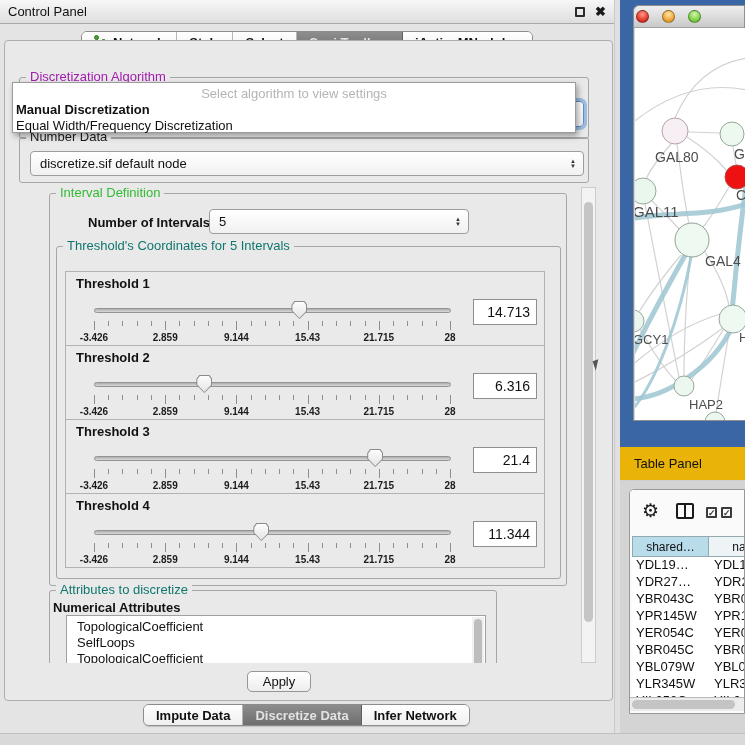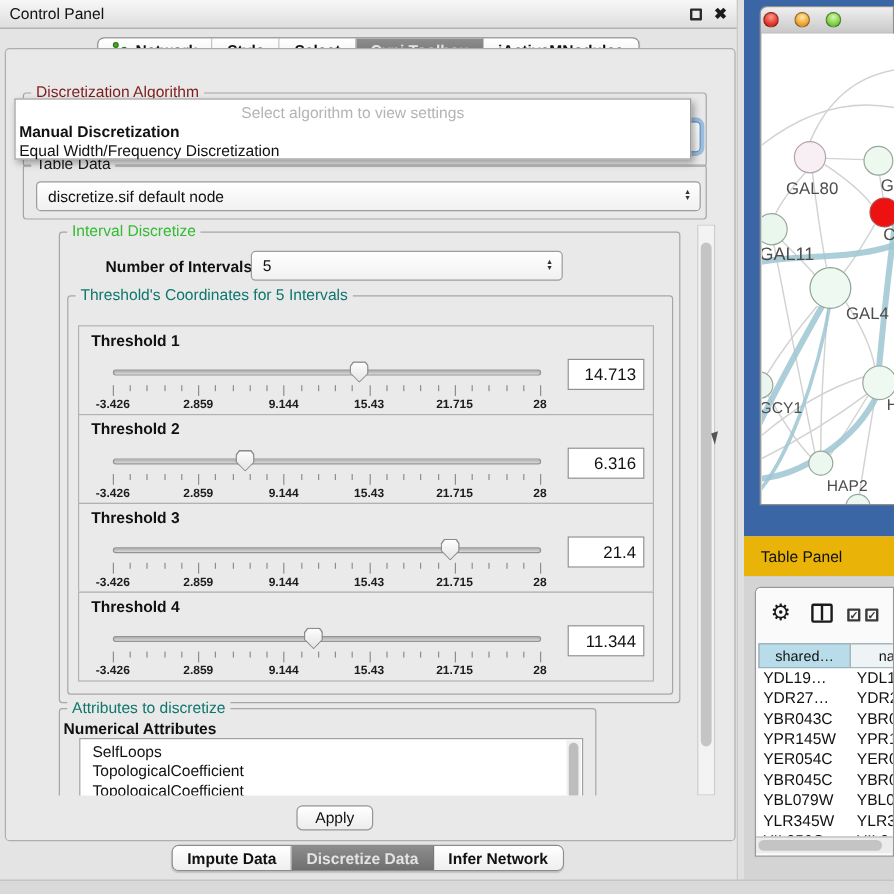--- a/index.html
+++ b/index.html
@@ -26,21 +26,21 @@
   .net-icon i { position:absolute; width:5px; height:5px; border-radius:50%; background:#4aa32f; border:1px solid #2f7a1a; }
   .net-icon i:nth-child(1){ left:0; top:0; } .net-icon i:nth-child(2){ left:0; top:8px; } .net-icon i:nth-child(3){ left:7px; top:4px; }
   .net-icon::before { content:""; position:absolute; left:2px; top:3px; width:8px; height:7px;
     border-left:1px solid #4aa32f; border-bottom:1px solid #4aa32f; transform:skewX(-18deg); }
 
   #panel { position:absolute; left:4px; top:40px; width:609px; height:661px;
     background:#e9e9e9; border:1px solid #aeaeae; border-radius:4px; }
 
   .grp { position:absolute; border:1px solid #a6a6a6; border-radius:3px; }
   .grp-label { position:absolute; top:-9px; left:6px; background:#e9e9e9; padding:0 4px; font-size:13px; white-space:nowrap; }
-  .lbl-gray { color:#7f1d1d; } .lbl-green { color:#33bb33; } .lbl-blue { color:#0f766e; } .lbl-black { color:#1a1a1a; }
+  .lbl-gray { color:#a21caf; } .lbl-green { color:#33bb33; } .lbl-blue { color:#0f766e; } .lbl-black { color:#1a1a1a; }
 
   .combo { position:absolute; background:linear-gradient(#ffffff,#f1f1f1); border:1px solid #9d9d9d;
     border-radius:4px; font-size:13px; color:#111; padding:4px 22px 0 9px; overflow:hidden; white-space:nowrap; }
   .combo.focused { border-color:#5a8fc8; box-shadow:0 0 0 3px rgba(106,160,215,.6); }
   .stepper { position:absolute; right:7px; top:50%; transform:translateY(-50%); display:flex; flex-direction:column;
     align-items:center; font-size:6px; line-height:5px; color:#333; }
 
   #grp-algo { left:14px; top:36px; width:570px; height:62px; }
   #combo-algo { left:8px; top:23px; width:556px; height:26px; }
 
@@ -179,31 +179,31 @@
 <div id="panel">
 
   <div class="grp" id="grp-algo">
     <div class="grp-label lbl-gray">Discretization Algorithm</div>
     <div class="combo focused" id="combo-algo">
       <span class="stepper">▲<br>▼</span>
     </div>
   </div>
 
   <div class="grp" id="grp-table-data">
-    <div class="grp-label lbl-black">Table Data</div>
+    <div class="grp-label lbl-black">Number Data</div>
     <div class="combo" id="combo-table">
       <span>discretize.sif default node</span>
       <span class="stepper">▲<br>▼</span>
     </div>
   </div>
 
   <div id="scrollwrap">
 
     <div class="grp" id="grp-interval">
-      <div class="grp-label lbl-green">Interval Discretize</div>
+      <div class="grp-label lbl-green">Interval Definition</div>
       <div id="num-label">Number of Intervals</div>
       <div class="combo" id="combo-num">
         <span>5</span>
         <span class="stepper">▲<br>▼</span>
       </div>
 
       <div class="grp" id="grp-thresh">
         <div class="grp-label lbl-blue">Threshold's Coordinates for 5 Intervals</div>
         <div id="threshold-stack">
             <div class="th-row">
@@ -375,22 +375,22 @@
     <input class="th-value" readonly="" value="11.344" style="">
   </div>
           </div>
       </div>
     </div>
 
     <div class="grp" id="grp-attrs">
       <div class="grp-label lbl-blue">Attributes to discretize</div>
       <div id="attrs-list-label">Numerical Attributes</div>
       <div id="attrs-list">
-        <div class="item">SelfLoops</div>
-          <div class="item">TopologicalCoefficient</div>
+        <div class="item">TopologicalCoefficient</div>
+          <div class="item">SelfLoops</div>
           <div class="item">TopologicalCoefficient</div>
           <div id="attrs-scroll">
             <div class="thumb"></div>
           </div>
       </div>
     </div>
 
     <div id="panel-scrollbar">
       <div class="thumb"></div>
     </div>

